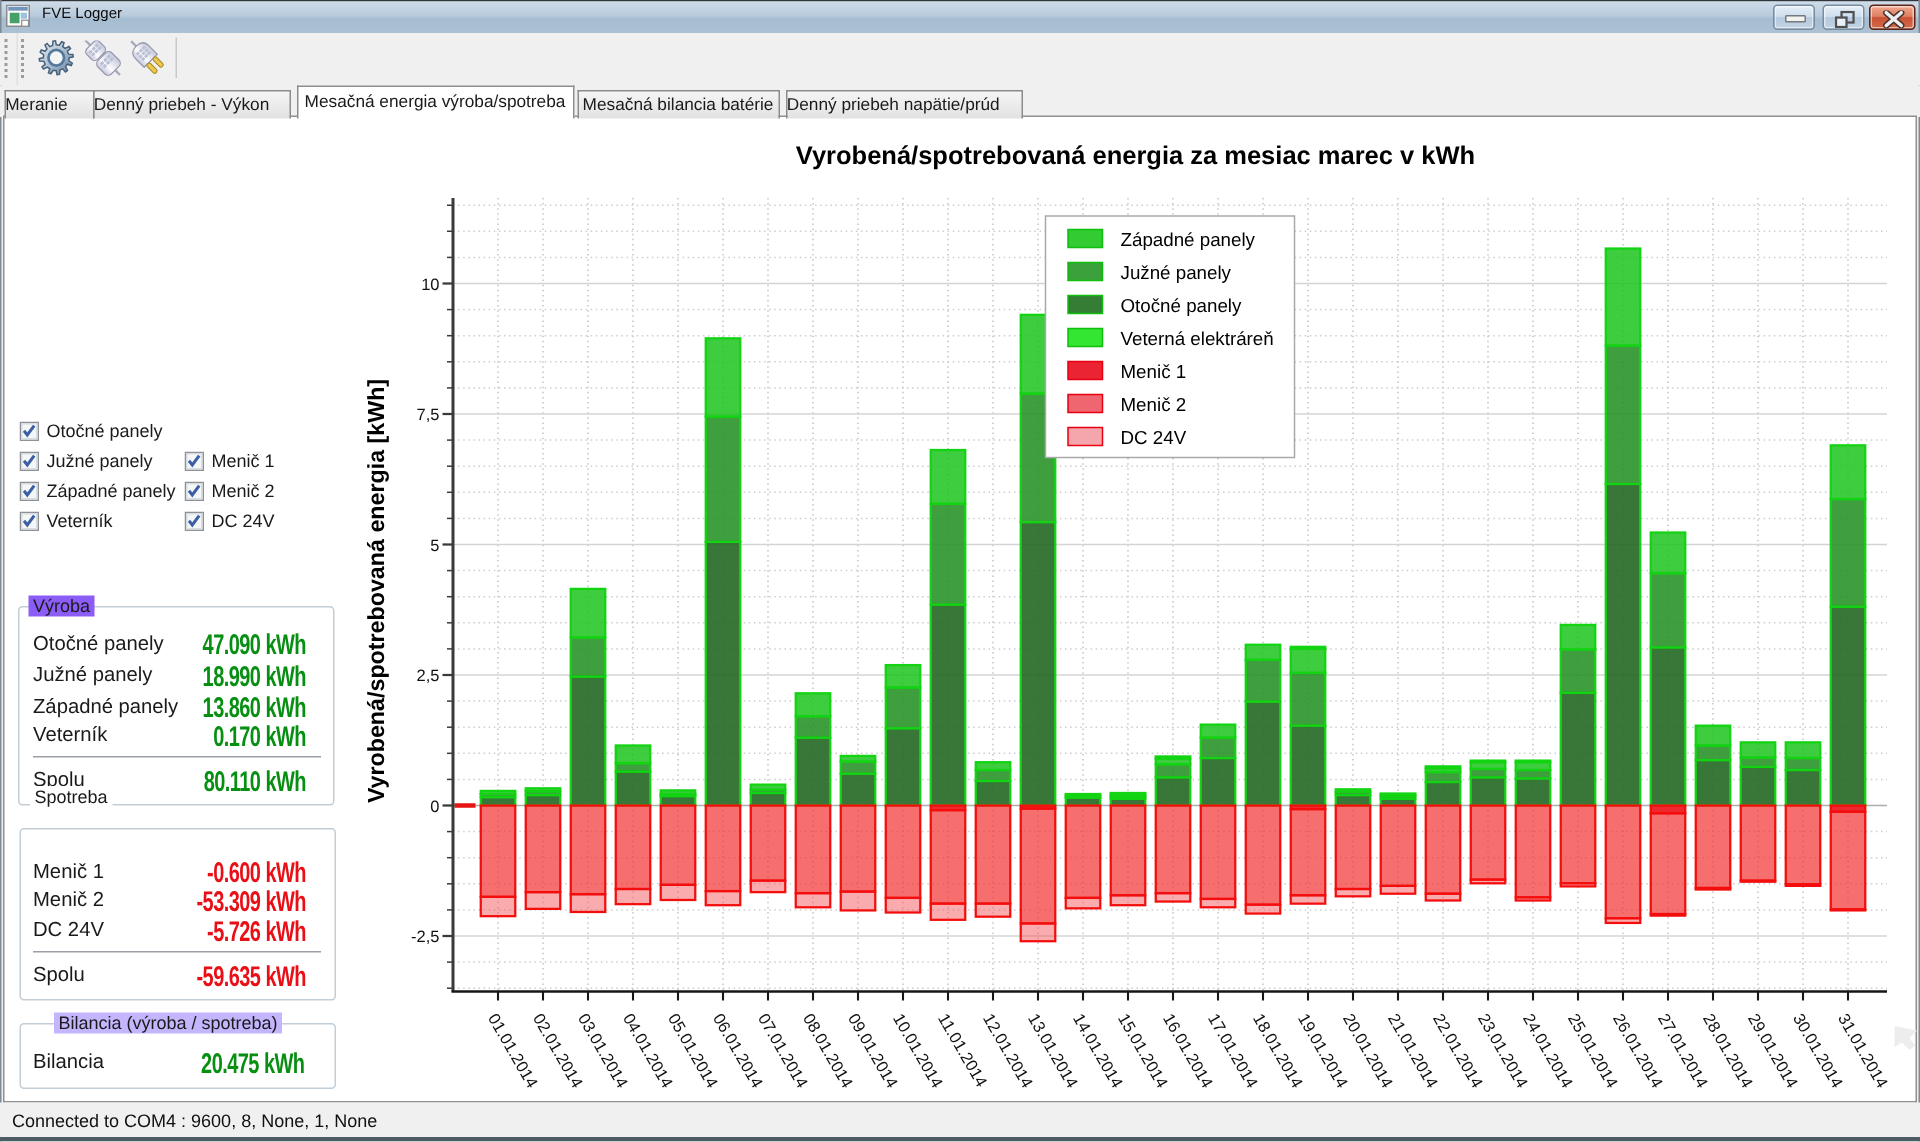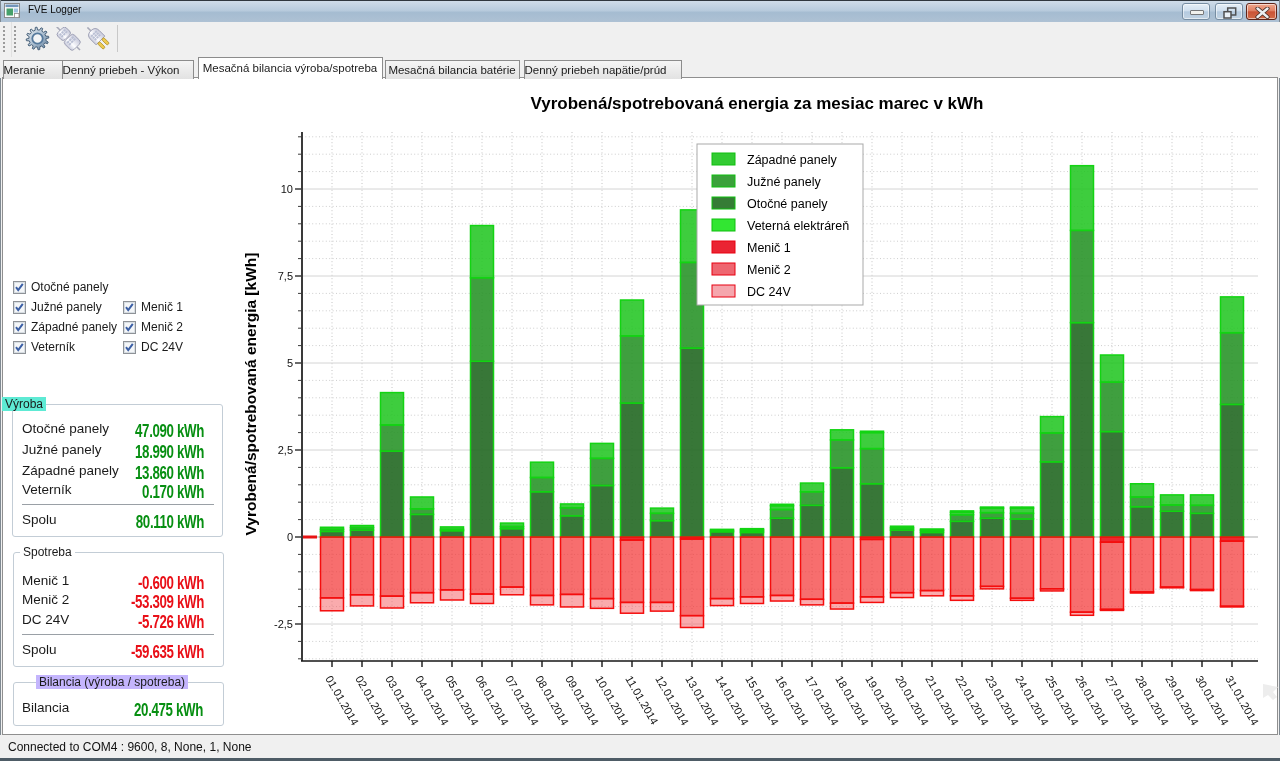--- a/index.html
+++ b/index.html
@@ -115,21 +115,21 @@
 <div class="abs" style="left:2px;top:77px;width:1276px;height:1px;background:#8f8f8f"></div>
 <div class="abs" style="left:2px;top:78px;width:1276px;height:657px;background:#fff"></div>
 <div class="abs" style="left:2px;top:78px;width:1px;height:657px;background:#8f8f8f"></div>
 <div class="abs" style="left:1277px;top:78px;width:1px;height:657px;background:#8f8f8f"></div>
 <div class="abs" style="left:2px;top:734px;width:1276px;height:1px;background:#8f8f8f"></div>
 
 <div class="abs" style="left:2.5px;top:60px;width:58px;height:18px;background:linear-gradient(#f5f5f5,#e2e2e2);border:1px solid #8c8c8c;border-bottom:none;font-size:11.5px;color:#1a1a1a;text-align:left;line-height:18px">Meranie</div>
 <div class="abs" style="left:61.5px;top:60px;width:130px;height:18px;background:linear-gradient(#f5f5f5,#e2e2e2);border:1px solid #8c8c8c;border-bottom:none;font-size:11.5px;color:#1a1a1a;text-align:left;line-height:18px">Denný priebeh - Výkon</div>
 <div class="abs" style="left:384.5px;top:60px;width:133px;height:18px;background:linear-gradient(#f5f5f5,#e2e2e2);border:1px solid #8c8c8c;border-bottom:none;font-size:11.5px;color:#1a1a1a;text-align:center;line-height:18px">Mesačná bilancia batérie</div>
 <div class="abs" style="left:523.5px;top:60px;width:156px;height:18px;background:linear-gradient(#f5f5f5,#e2e2e2);border:1px solid #8c8c8c;border-bottom:none;font-size:11.5px;color:#1a1a1a;text-align:left;line-height:18px">Denný priebeh napätie/prúd</div>
-<div class="abs" style="left:197.5px;top:57px;width:183px;height:21px;background:#fff;border:1px solid #8c8c8c;border-bottom:none;font-size:11.5px;color:#1a1a1a;text-align:center;line-height:20px;z-index:3">Mesačná bilancia výroba/spotreba</div>
+<div class="abs" style="left:197.5px;top:57px;width:183px;height:21px;background:#fff;border:1px solid #8c8c8c;border-bottom:none;font-size:11.5px;color:#1a1a1a;text-align:center;line-height:20px;z-index:3">Mesačná energia výroba/spotreba</div>
 
 <svg style="position:absolute;left:13px;top:281px" width="13" height="13">
     <rect x="0.5" y="0.5" width="12" height="12" fill="#fdfdfd" stroke="#8e9297"></rect>
     <rect x="1.5" y="1.5" width="10" height="10" fill="#f4f6f8" stroke="#d7dde2"></rect>
     <path d="M3 6.2 L5.2 9 L9.8 2.8" fill="none" stroke="#3b5fa5" stroke-width="2"></path>
   </svg>
 <div style="position:absolute;left:31px;top:280px;font-size:12px;color:#1a1a1a">Otočné panely</div>
 <svg style="position:absolute;left:13px;top:301px" width="13" height="13">
     <rect x="0.5" y="0.5" width="12" height="12" fill="#fdfdfd" stroke="#8e9297"></rect>
     <rect x="1.5" y="1.5" width="10" height="10" fill="#f4f6f8" stroke="#d7dde2"></rect>
@@ -160,34 +160,34 @@
     <path d="M3 6.2 L5.2 9 L9.8 2.8" fill="none" stroke="#3b5fa5" stroke-width="2"></path>
   </svg>
 <div style="position:absolute;left:141px;top:320px;font-size:12px;color:#1a1a1a">Menič 2</div>
 <svg style="position:absolute;left:123px;top:341px" width="13" height="13">
     <rect x="0.5" y="0.5" width="12" height="12" fill="#fdfdfd" stroke="#8e9297"></rect>
     <rect x="1.5" y="1.5" width="10" height="10" fill="#f4f6f8" stroke="#d7dde2"></rect>
     <path d="M3 6.2 L5.2 9 L9.8 2.8" fill="none" stroke="#3b5fa5" stroke-width="2"></path>
   </svg>
 <div style="position:absolute;left:141px;top:340px;font-size:12px;color:#1a1a1a">DC 24V</div>
 <div style="position:absolute;left:12px;top:404px;width:209px;height:131px;border:1px solid #c3cdd6;border-radius:3px"></div>
-<div style="position:absolute;left:2px;top:397px;font-size:12px;color:#1a1a1a;background:#5eead4;padding:0 3px">Výroba</div>
+<div style="position:absolute;left:19px;top:397px;font-size:12px;color:#1a1a1a;background:#8b5cf6;padding:0 3px">Výroba</div>
 <div style="position:absolute;left:22px;top:421px;font-size:13.5px;color:#1a1a1a">Otočné panely</div>
 <div style="position:absolute;left:44px;top:420px;width:160px;text-align:right;font-size:19px;font-weight:bold;color:#078f12;transform:scaleX(0.70);transform-origin:100% 50%;letter-spacing:-0.5px;white-space:nowrap">47.090 kWh</div>
 <div style="position:absolute;left:22px;top:442px;font-size:13.5px;color:#1a1a1a">Južné panely</div>
 <div style="position:absolute;left:44px;top:441px;width:160px;text-align:right;font-size:19px;font-weight:bold;color:#078f12;transform:scaleX(0.70);transform-origin:100% 50%;letter-spacing:-0.5px;white-space:nowrap">18.990 kWh</div>
 <div style="position:absolute;left:22px;top:463px;font-size:13.5px;color:#1a1a1a">Západné panely</div>
 <div style="position:absolute;left:44px;top:462px;width:160px;text-align:right;font-size:19px;font-weight:bold;color:#078f12;transform:scaleX(0.70);transform-origin:100% 50%;letter-spacing:-0.5px;white-space:nowrap">13.860 kWh</div>
 <div style="position:absolute;left:22px;top:482px;font-size:13.5px;color:#1a1a1a">Veterník</div>
 <div style="position:absolute;left:44px;top:481px;width:160px;text-align:right;font-size:19px;font-weight:bold;color:#078f12;transform:scaleX(0.70);transform-origin:100% 50%;letter-spacing:-0.5px;white-space:nowrap">0.170 kWh</div>
 <div style="position:absolute;left:22px;top:504px;width:192px;height:1px;background:#9aa0a6"></div>
 <div style="position:absolute;left:22px;top:512px;font-size:13.5px;color:#1a1a1a">Spolu</div>
 <div style="position:absolute;left:44px;top:511px;width:160px;text-align:right;font-size:19px;font-weight:bold;color:#078f12;transform:scaleX(0.70);transform-origin:100% 50%;letter-spacing:-0.5px;white-space:nowrap">80.110 kWh</div>
 <div style="position:absolute;left:13px;top:552px;width:209px;height:113px;border:1px solid #c3cdd6;border-radius:3px"></div>
-<div style="position:absolute;left:20px;top:545px;font-size:12px;color:#1a1a1a;background:#fff;padding:0 3px">Spotreba</div>
+<div style="position:absolute;left:20px;top:524px;font-size:12px;color:#1a1a1a;background:#fff;padding:0 3px">Spotreba</div>
 <div style="position:absolute;left:22px;top:573px;font-size:13.5px;color:#1a1a1a">Menič 1</div>
 <div style="position:absolute;left:44px;top:572px;width:160px;text-align:right;font-size:19px;font-weight:bold;color:#e90f17;transform:scaleX(0.70);transform-origin:100% 50%;letter-spacing:-0.5px;white-space:nowrap">-0.600 kWh</div>
 <div style="position:absolute;left:22px;top:592px;font-size:13.5px;color:#1a1a1a">Menič 2</div>
 <div style="position:absolute;left:44px;top:591px;width:160px;text-align:right;font-size:19px;font-weight:bold;color:#e90f17;transform:scaleX(0.70);transform-origin:100% 50%;letter-spacing:-0.5px;white-space:nowrap">-53.309 kWh</div>
 <div style="position:absolute;left:22px;top:612px;font-size:13.5px;color:#1a1a1a">DC 24V</div>
 <div style="position:absolute;left:44px;top:611px;width:160px;text-align:right;font-size:19px;font-weight:bold;color:#e90f17;transform:scaleX(0.70);transform-origin:100% 50%;letter-spacing:-0.5px;white-space:nowrap">-5.726 kWh</div>
 <div style="position:absolute;left:22px;top:634px;width:192px;height:1px;background:#9aa0a6"></div>
 <div style="position:absolute;left:22px;top:642px;font-size:13.5px;color:#1a1a1a">Spolu</div>
 <div style="position:absolute;left:44px;top:641px;width:160px;text-align:right;font-size:19px;font-weight:bold;color:#e90f17;transform:scaleX(0.70);transform-origin:100% 50%;letter-spacing:-0.5px;white-space:nowrap">-59.635 kWh</div>
 <div style="position:absolute;left:13px;top:682px;width:209px;height:42px;border:1px solid #c3cdd6;border-radius:3px"></div>

